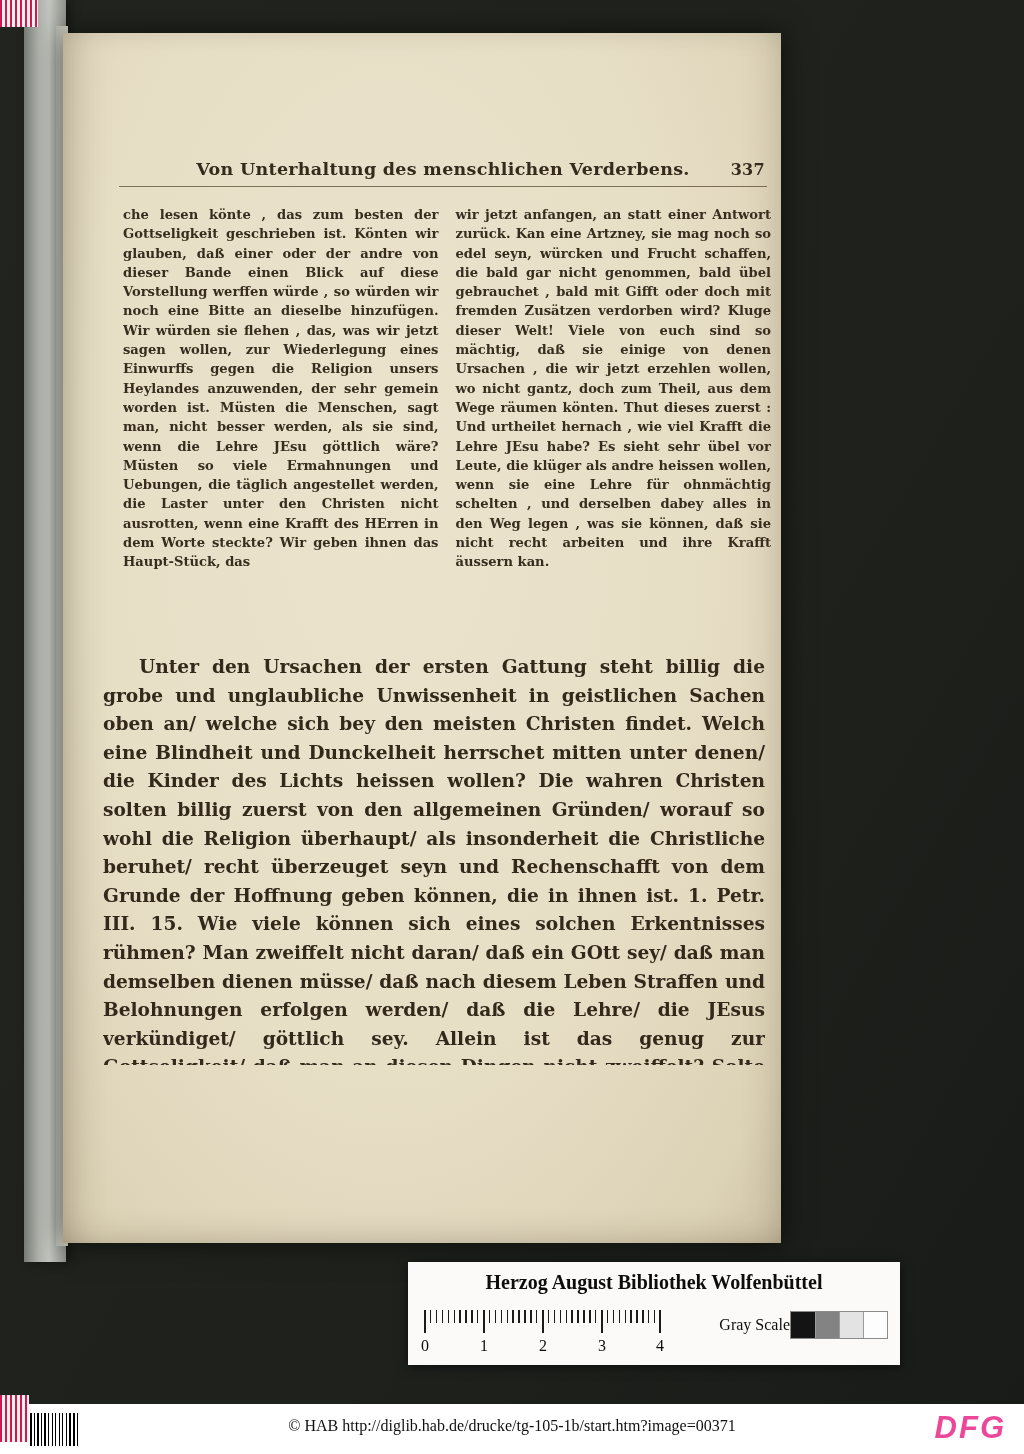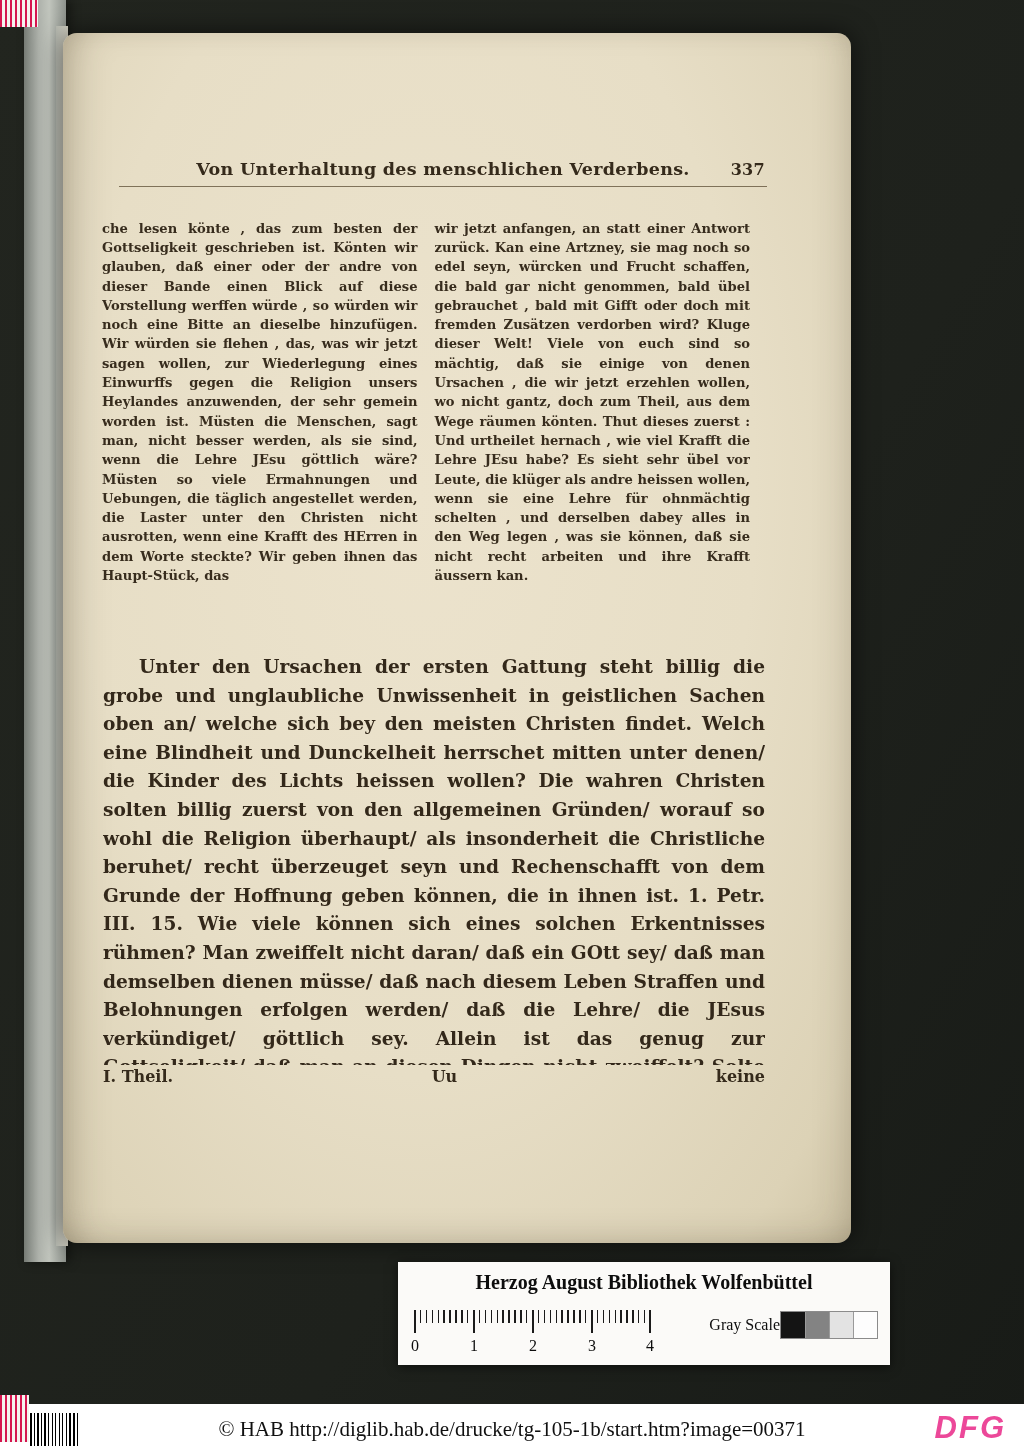--- a/index.html
+++ b/index.html
@@ -33,49 +33,47 @@
       repeating-linear-gradient(90deg, #d5154f 0 2px, rgba(255,255,255,0) 2px 5px),
       #f4f2ef;
     z-index: 6;
   }
   .color-tab.top { left: 0; top: 0; width: 38px; height: 27px; }
   .color-tab.bottom { left: 0; top: 1395px; width: 29px; height: 47px; }
 
   
   .page {
     position: absolute;
-    left: 63px; top: 33px; width: 788px; height: 1210px;
+    left: 63px; top: 33px; width: 718px; height: 1210px;
     background: radial-gradient(ellipse at 45% 38%, #ece3cd 0%, #e7dec6 55%, #dcd2b6 88%, #cfc4a6 100%);
     box-shadow: 0 0 26px rgba(0,0,0,0.6), inset 26px 0 40px -22px rgba(60,50,30,0.35), inset -14px -10px 40px -18px rgba(60,50,30,0.3);
     color: #352a1b;
-    border-radius: 14px;
   }
   .page-header {
     position: absolute;
     left: 56px; top: 126px; width: 648px;
     border-bottom: 1px solid rgba(70,55,30,0.65);
     padding-bottom: 7px;
     text-align: center;
     font-weight: bold;
     font-size: 17.5px;
     letter-spacing: 0.3px;
   }
   .page-number {
     position: absolute;
     right: 2px; bottom: 7px;
     font-weight: bold;
     font-size: 16px;
     margin-top: 32px;
   }
   .columns {
     position: absolute;
-    left: 39px; top: 172px; width: 648px; height: 394px;
+    left: 60px; top: 172px; width: 648px; height: 394px;
     display: flex; gap: 17px;
     overflow: hidden;
-    align-items: center;
   }
   .col {
     flex: 1 1 0;
     font-size: 13.1px;
     line-height: 19.3px;
     font-weight: bold;
     text-align: justify;
     color: #372c1d;
   }
   .section-heading {
@@ -101,21 +99,21 @@
     position: absolute;
     left: 40px; top: 1034px; width: 662px;
     display: flex; justify-content: space-between;
     font-size: 16px;
     font-weight: bold;
   }
 
   
   .label-card {
     position: absolute;
-    left: 398px; top: 1262px; width: 492px; height: 103px;
+    left: 408px; top: 1262px; width: 492px; height: 103px;
     background: #fbfaf8;
     box-shadow: 0 2px 10px rgba(0,0,0,0.55);
     color: #0d0d0d;
   }
   .label-title {
     margin-top: 9px;
     text-align: center;
     font-family: "Liberation Serif", serif;
     font-weight: bold;
     font-size: 20px;
@@ -158,21 +156,21 @@
     background: #ffffff;
   }
   .barcode {
     position: absolute; left: 30px; top: 9px; width: 50px; height: 33px;
     background: repeating-linear-gradient(90deg, #000 0 1.5px, #fff 1.5px 3.5px, #000 3.5px 4.6px, #fff 4.6px 7.2px);
   }
   .copyright {
     position: absolute; left: 0; right: 0; top: 13px;
     text-align: center;
     font-family: "Liberation Serif", serif;
-    font-size: 21px;
+    font-size: 16px;
     color: #101010;
   }
   .dfg-logo {
     position: absolute; right: 18px; top: 6px;
     font-family: "Liberation Sans", sans-serif;
     font-style: italic;
     font-weight: 900;
     font-size: 31px;
     letter-spacing: 2px;
     color: #ec4899;
@@ -196,25 +194,20 @@
     </div>
 
     <div class="columns">
       <div class="col">che lesen könte , das zum besten der Gottseligkeit geschrieben ist. Könten wir glauben, daß einer oder der andre von dieser Bande einen Blick auf diese Vorstellung werffen würde , so würden wir noch eine Bitte an dieselbe hinzufügen. Wir würden sie flehen , das, was wir jetzt sagen wollen, zur Wiederlegung eines Einwurffs gegen die Religion unsers Heylandes anzuwenden, der sehr gemein worden ist. Müsten die Menschen, sagt man, nicht besser werden, als sie sind, wenn die Lehre JEsu göttlich wäre? Müsten so viele Ermahnungen und Uebungen, die täglich angestellet werden, die Laster unter den Christen nicht ausrotten, wenn eine Krafft des HErren in dem Worte steckte? Wir geben ihnen das Haupt-Stück, das</div>
       <div class="col">wir jetzt anfangen, an statt einer Antwort zurück. Kan eine Artzney, sie mag noch so edel seyn, würcken und Frucht schaffen, die bald gar nicht genommen, bald übel gebrauchet , bald mit Gifft oder doch mit fremden Zusätzen verdorben wird? Kluge dieser Welt! Viele von euch sind so mächtig, daß sie einige von denen Ursachen , die wir jetzt erzehlen wollen, wo nicht gantz, doch zum Theil, aus dem Wege räumen könten. Thut dieses zuerst : Und urtheilet hernach , wie viel Krafft die Lehre JEsu habe? Es sieht sehr übel vor Leute, die klüger als andre heissen wollen, wenn sie eine Lehre für ohnmächtig schelten , und derselben dabey alles in den Weg legen , was sie können, daß sie nicht recht arbeiten und ihre Krafft äussern kan.</div>
     </div>
 
 
     <div class="body-paragraph">Unter den Ursachen der ersten Gattung steht billig die grobe und unglaubliche Unwissenheit in geistlichen Sachen oben an/ welche sich bey den meisten Christen findet. Welch eine Blindheit und Dunckelheit herrschet mitten unter denen/ die Kinder des Lichts heissen wollen? Die wahren Christen solten billig zuerst von den allgemeinen Gründen/ worauf so wohl die Religion überhaupt/ als insonderheit die Christliche beruhet/ recht überzeuget seyn und Rechenschafft von dem Grunde der Hoffnung geben können, die in ihnen ist. 1. Petr. III. 15. Wie viele können sich eines solchen Erkentnisses rühmen? Man zweiffelt nicht daran/ daß ein GOtt sey/ daß man demselben dienen müsse/ daß nach diesem Leben Straffen und Belohnungen erfolgen werden/ daß die Lehre/ die JEsus verkündiget/ göttlich sey. Allein ist das genug zur Gottseligkeit/ daß man an diesen Dingen nicht zweiffelt? Solte man nicht auch das recht wissen/ oder gründlich darthun können/ was man zu glauben vorgibt? Und ist es wunder/ da man</div>
 
-    <div class="page-footer">
-      <span>I. Theil.</span>
-      <span>Uu</span>
-      <span>keine</span>
-    </div>
 
   </div>
 
   <div class="label-card">
     <div class="label-title">Herzog August Bibliothek Wolfenbüttel</div>
     <div class="label-row">
 
       <div class="ruler">
         <div class="mm-ticks"></div>
         <div class="cm-tick t0"></div>

